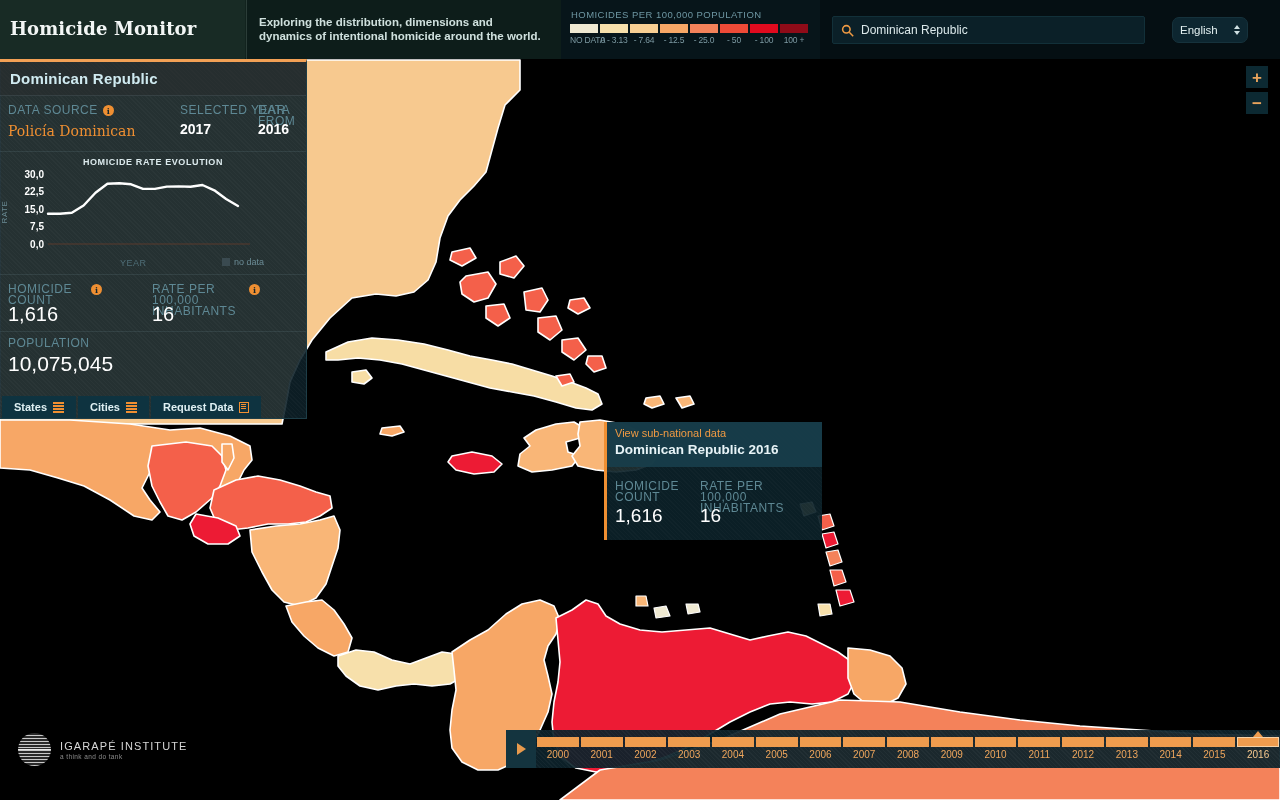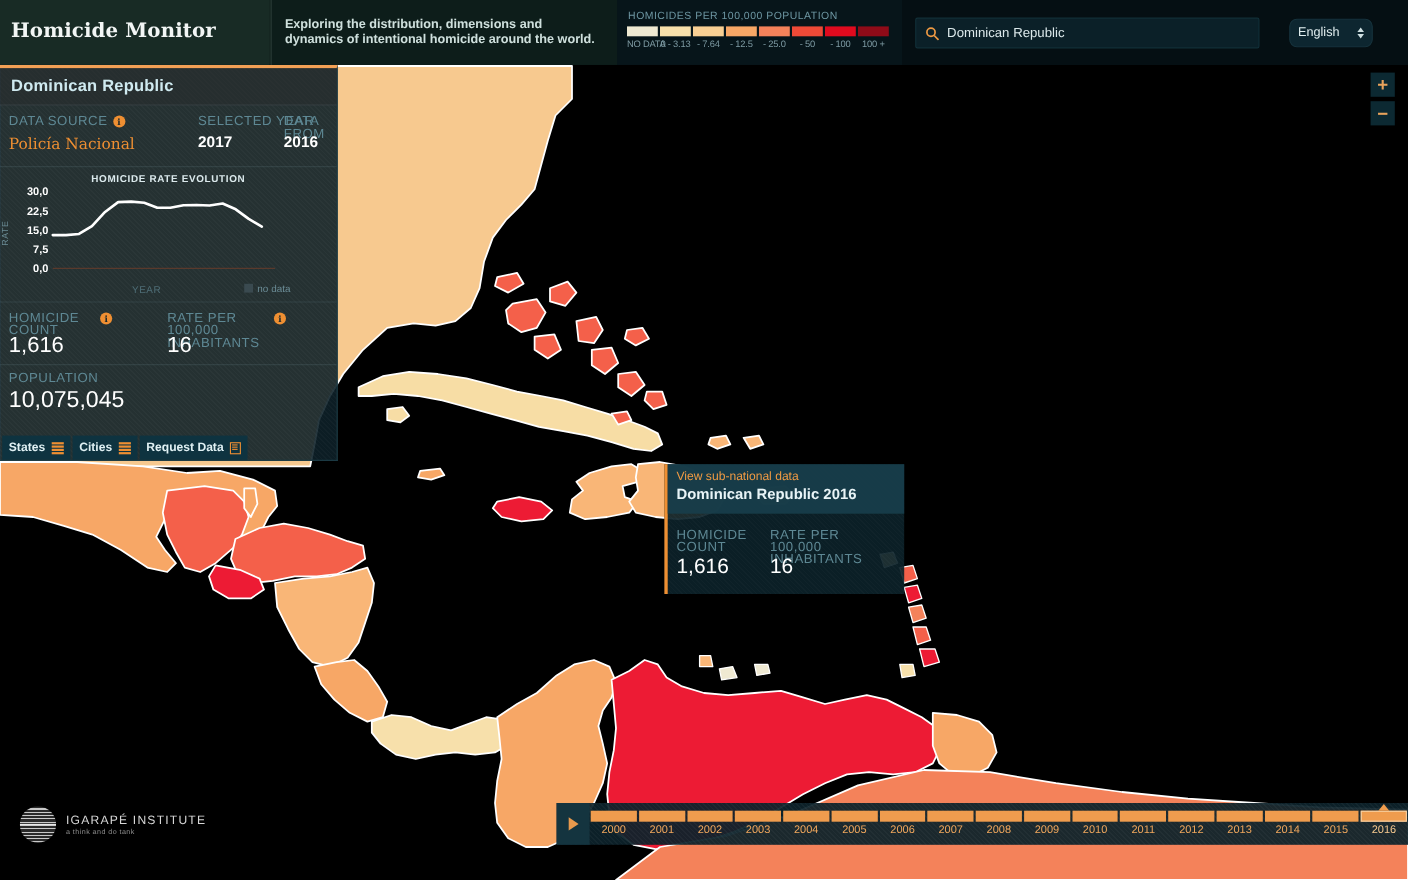--- a/index.html
+++ b/index.html
@@ -126,21 +126,21 @@
   #row-pop { height:47px; }
   #lab-pop { position:absolute; left:8px; top:6px; }
   #val-pop { position:absolute; left:8px; top:20px; font-size:21px; color:#fff; }
 
   #panel-actions {
     position:absolute; left:0; bottom:0; width:307px; height:22px;
     display:flex; gap:2px; padding-left:2px; align-items:stretch;
   }
   .pbtn {
     background:#0e3340; display:flex; align-items:center; gap:6px;
-    padding:0 6px; font-size:11px; color:#dff0f3; font-weight:bold;
+    padding:0 12px; font-size:11px; color:#dff0f3; font-weight:bold;
   }
   .lines-icon { display:inline-block; width:11px; height:10px; position:relative; }
   .lines-icon i { position:absolute; left:0; width:11px; height:1.6px; background:#ef8f32; }
   .lines-icon i:nth-child(1){top:0}.lines-icon i:nth-child(2){top:3px}
   .lines-icon i:nth-child(3){top:6px}.lines-icon i:nth-child(4){top:9px}
   .doc-icon { display:inline-block; width:10px;height:11px;border:1.5px solid #ef8f32; position:relative;}
   .doc-icon:after{content:"";position:absolute;left:1px;top:1px;width:5px;height:1px;
      box-shadow:0 2px 0 #ef8f32,0 4px 0 #ef8f32;background:#ef8f32;}
 
   
@@ -372,21 +372,21 @@
   <div id="panel">
     <div class="hdr">
       <span class="cname">Dominican Republic</span>
     </div>
 
     <div id="row-source">
       <div id="lab-source">
         <span class="lbl">DATA SOURCE</span>
         <span class="ibadge">i</span>
       </div>
-      <div id="val-source">Policía Nacional</div>
+      <div id="val-source">Policía Dominican</div>
       <div id="lab-selyear" class="lbl">SELECTED YEAR</div>
       <div id="val-selyear">2017</div>
       <div id="lab-datafrom" class="lbl">DATA FROM</div>
       <div id="val-datafrom">2016</div>
     </div>
 
     <div id="chartwrap">
       <div id="chart-title">HOMICIDE RATE EVOLUTION</div>
       <svg id="chart-svg" width="307" height="96" viewBox="0 0 307 96">
         <g id="chart-yticks">

